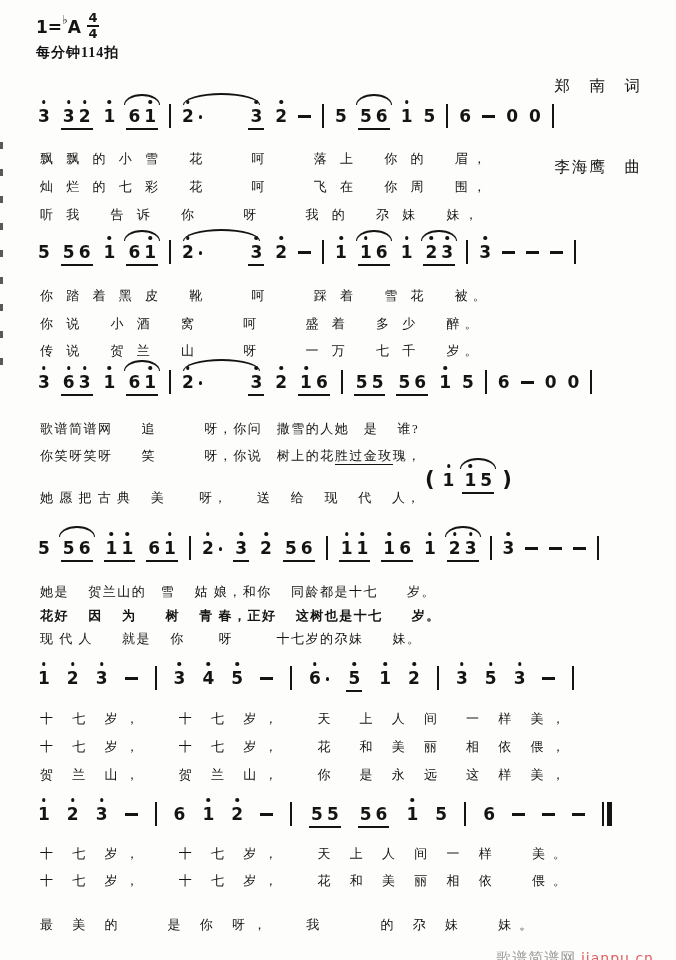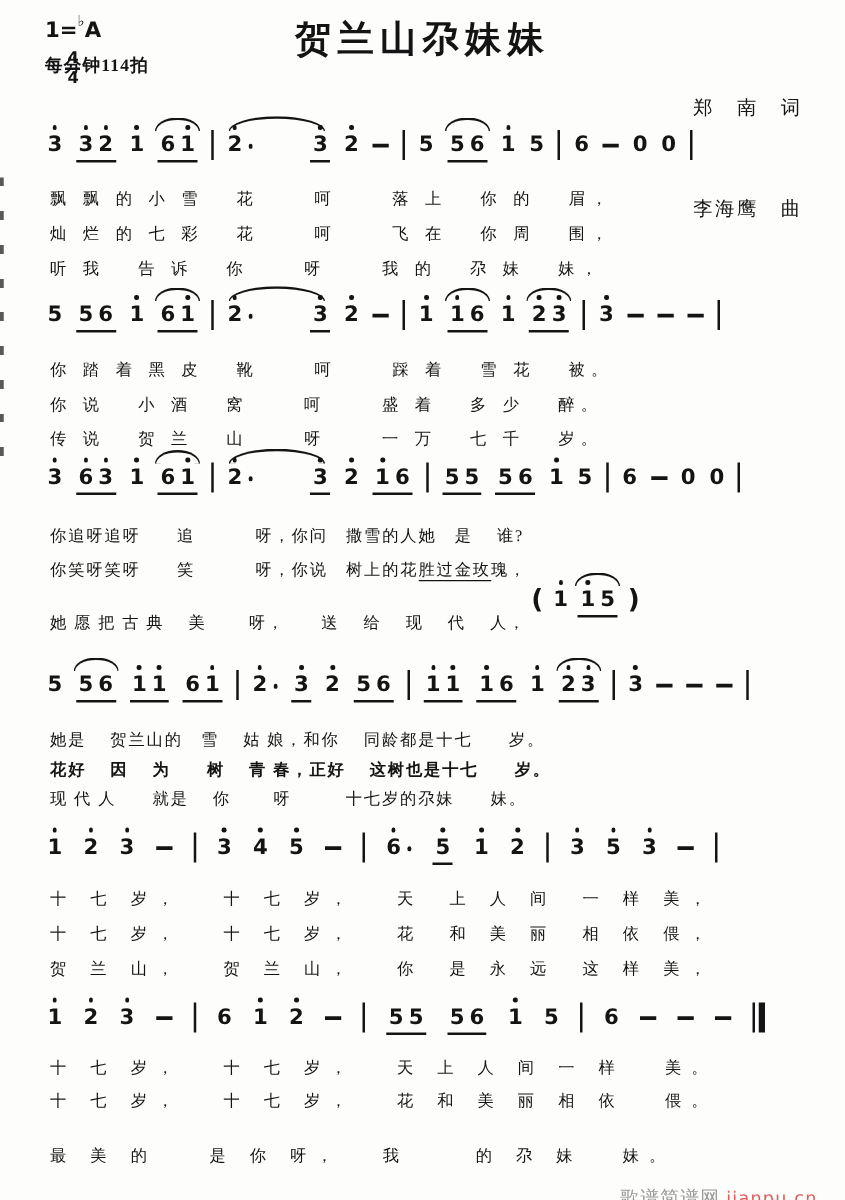--- a/index.html
+++ b/index.html
@@ -1,21 +1,21 @@
 <!DOCTYPE html>
 <html><head>
 <meta charset="utf-8">
 <style>
   html,body{margin:0;padding:0;background:#e8e8e8;}
   .page{position:relative;width:676px;height:960px;background:#fdfdfc;margin:0 auto;
         font-family:"Liberation Serif","DejaVu Serif",serif;color:#141414;overflow:hidden;}
 
   
   .keybox{position:absolute;left:36px;top:12px;display:flex;align-items:center;gap:6px;
-          font-family:"DejaVu Sans",sans-serif;font-weight:700;font-size:17px;flex-direction:column;}
+          font-family:"DejaVu Sans",sans-serif;font-weight:700;font-size:17px;}
   .keybox sup{font-size:12px;position:relative;top:-2px;}
   .frac{display:inline-flex;flex-direction:column;align-items:center;font-size:13px;line-height:12px;}
   .fline{display:block;width:12px;height:2px;background:#141414;margin:1px 0;}
   .tempo{position:absolute;left:36px;top:44px;font-weight:700;font-size:14px;
          font-family:"Liberation Serif",serif;letter-spacing:1px;}
   .title{position:absolute;left:50%;top:12px;transform:translateX(-50%);
          font-size:29px;font-weight:600;letter-spacing:5px;white-space:nowrap;}
   .credits{position:absolute;right:34px;top:20px;text-align:center;font-size:15.5px;line-height:27px;
            letter-spacing:2px;white-space:pre;font-family:Liberation Mono, monospace;}
 
@@ -71,21 +71,20 @@
 
   <div class="keybox">
     <span><span>1=</span><sup>♭</sup><span>A</span></span>
     <span class="frac">
       <span>4</span>
       <span class="fline"></span>
       <span>4</span>
     </span>
   </div>
   <div class="tempo">每分钟114拍</div>
-  <div class="title">贺兰山尕妹妹</div>
   <div class="credits">
     <div>郑　南　词</div>
     <div>李海鹰　曲</div>
   </div>
 
   <div id="score">
       <div class="music-line" style="top: 92px;">
         <span class="note">
           <span class="nd"><span class="od"></span><span class="dg">3</span></span>
         </span>
@@ -531,21 +530,21 @@
           </span>
         </span>
         <span class="paren">)</span>
       </div>
       <div class="lyric-row wide" style="top: 150px;"><span class="seg">飘 飘 的 小 雪　 花　　 呵　　 落 上　 你 的　 眉，</span></div>
       <div class="lyric-row wide" style="top: 178px;"><span class="seg">灿 烂 的 七 彩　 花　　 呵　　 飞 在　 你 周　 围，</span></div>
       <div class="lyric-row wide" style="top: 206px; text-align: center;"><span class="seg">听 我　 告 诉　 你　　 呀　　 我 的　 尕 妹　 妹，</span></div>
       <div class="lyric-row wide" style="top: 287px;"><span class="seg">你 踏 着 黑 皮　 靴　　 呵　　 踩 着　 雪 花　 被。</span></div>
       <div class="lyric-row wide" style="top: 315px;"><span class="seg">你 说　 小 酒　 窝　　 呵　　 盛 着　 多 少　 醉。</span></div>
       <div class="lyric-row wide" style="top: 342px;"><span class="seg">传 说　 贺 兰　 山　　 呀　　 一 万　 七 千　 岁。</span></div>
-      <div class="lyric-row tight" style="top: 420px;"><span class="seg">你追呀追呀　　追　　　 呀，你问　撒雪的人她　是　 谁?</span></div>
+      <div class="lyric-row tight" style="top: 420px;"><span class="seg">歌谱简谱网　　追　　　 呀，你问　撒雪的人她　是　 谁?</span></div>
       <div class="lyric-row tight" style="top: 447px;"><span class="seg">你笑呀笑呀　　笑　　　 呀，你说　树上的花</span><span class="seg ul">胜过</span><span class="seg ul">金玫</span><span class="seg">瑰，</span></div>
       <div class="lyric-row tight" style="top: 489px;"><span class="seg">她 愿 把 古 典　 美　　 呀，　　送　 给　 现　 代　 人，</span></div>
       <div class="lyric-row tight" style="top: 583px;"><span class="seg">她是　 贺兰山的　雪　 姑 娘，和你　 同龄都是十七　　岁。</span></div>
       <div class="lyric-row tight" style="top: 607px; font-weight: bold;"><span class="seg">花好　 因　 为　　树　 青 春，正好　 这树也是十七　　岁。</span></div>
       <div class="lyric-row tight" style="top: 630px;"><span class="seg">现 代 人　　就是　 你　　 呀　　　十七岁的尕妹　　妹。</span></div>
       <div class="lyric-row xwide" style="top: 710px;"><span class="seg">十 七 岁，　 十 七 岁，　 天　上 人 间　一 样 美，</span></div>
       <div class="lyric-row xwide" style="top: 738px;"><span class="seg">十 七 岁，　 十 七 岁，　 花　和 美 丽　相 依 偎，</span></div>
       <div class="lyric-row xwide" style="top: 766px;"><span class="seg">贺 兰 山，　 贺 兰 山，　 你　是 永 远　这 样 美，</span></div>
       <div class="lyric-row xwide" style="top: 845px;"><span class="seg">十 七 岁，　 十 七 岁，　 天 上 人 间 一 样　 美。</span></div>
       <div class="lyric-row xwide" style="top: 872px;"><span class="seg">十 七 岁，　 十 七 岁，　 花 和 美 丽 相 依　 偎。</span></div>

